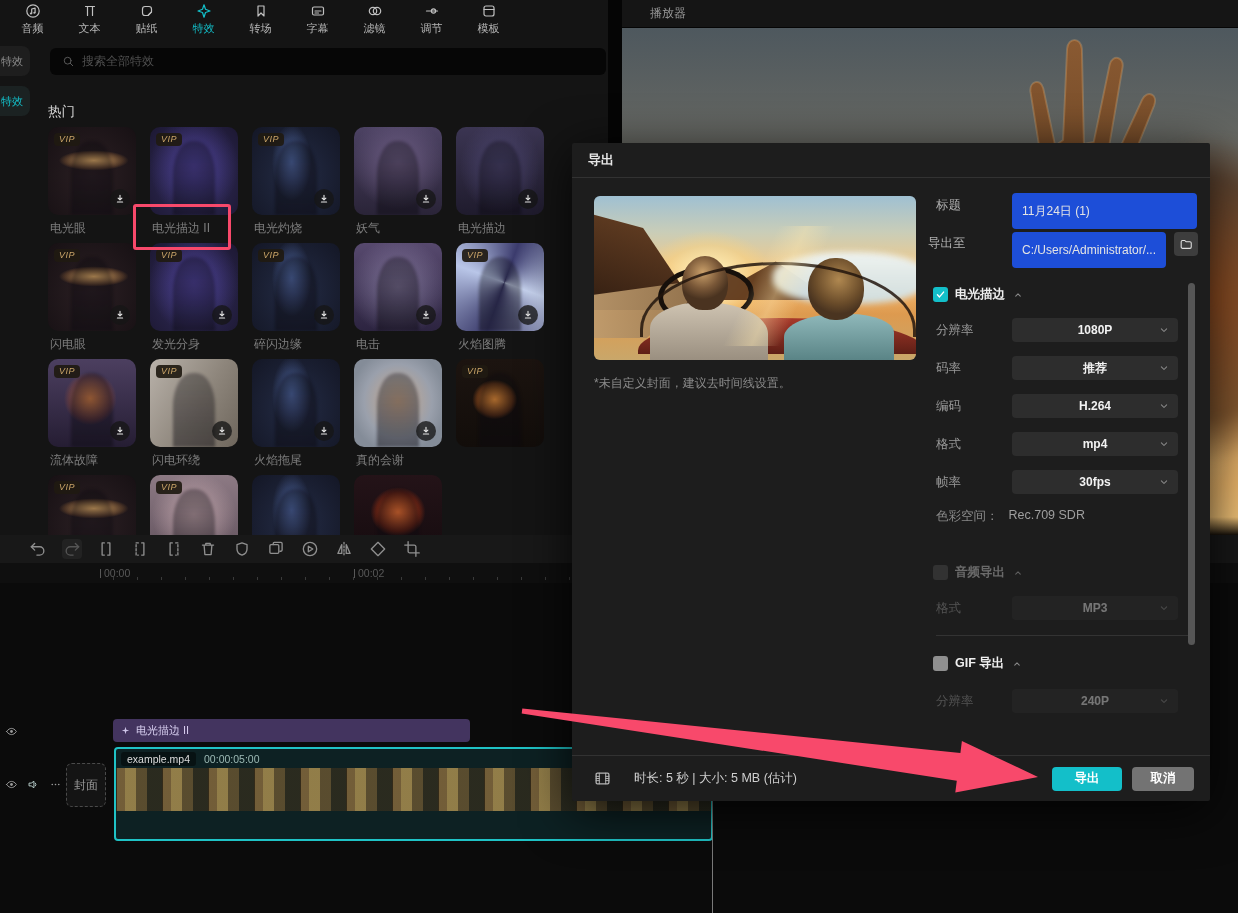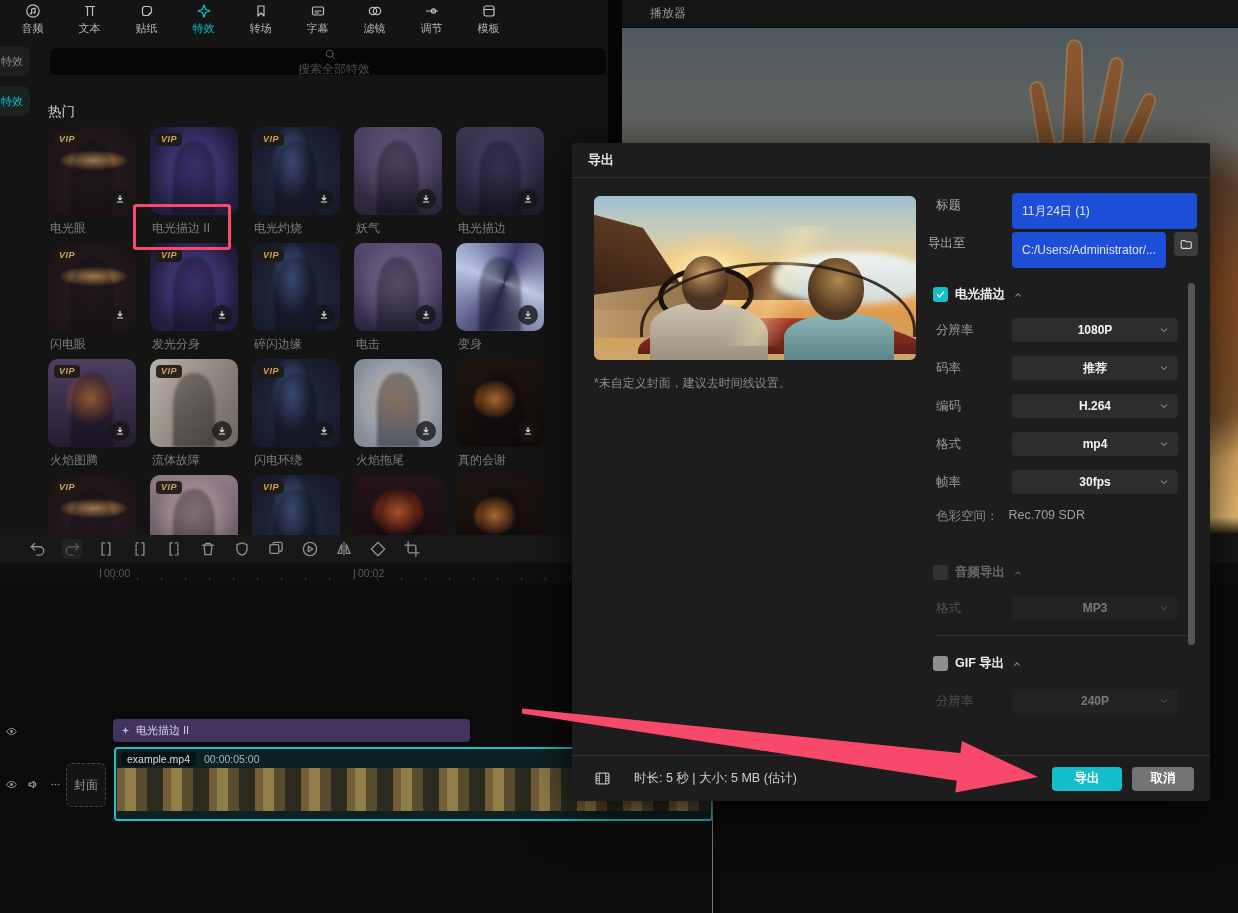--- a/index.html
+++ b/index.html
@@ -14,21 +14,21 @@
   .tt-item{width:57px;display:flex;flex-direction:column;align-items:center;justify-content:center;gap:2px;color:#b5b5b5;cursor:pointer;}
   .tt-item .tt-ic{width:16px;height:16px;color:#c0c0c0;}
   .tt-label{font-size:11px;}
   .tt-item.active{color:var(--accent-teal);}
   .tt-item.active .tt-ic{color:var(--accent-teal);}
   .mini-side{position:absolute;left:-12px;top:46px;width:42px;}
   .ms-item{height:30px;margin-bottom:10px;background:#1e1e1e;border-radius:8px;display:flex;align-items:center;justify-content:flex-end;
            padding-right:7px;font-size:11px;color:#8a8a8a;overflow:hidden;cursor:pointer;}
   .ms-item.active{color:var(--accent-teal);background:#1b2222;}
   .searchbar{position:absolute;left:50px;top:48px;width:556px;height:27px;background:#060606;border-radius:6px;
-             display:flex;align-items:center;padding-left:12px;box-sizing:border-box;cursor:text;flex-direction:column;}
+             display:flex;align-items:center;padding-left:12px;box-sizing:border-box;cursor:text;}
   .s-ic{width:13px;height:13px;color:#5a5a5a;margin-right:7px;}
   .s-ph{font-size:12px;color:#4f4f4f;}
   .sec-title{position:absolute;left:48px;top:103px;font-size:13.5px;color:#d6d6d6;}
   .grid{position:absolute;left:48px;top:127px;width:500px;display:grid;grid-template-columns:repeat(5,88px);column-gap:14px;row-gap:0;}
   .cell{width:88px;height:116px;cursor:pointer;}
   .thumb{position:relative;width:88px;height:88px;border-radius:10px;overflow:hidden;background:#201c2e;}
   .thumb::after{content:"";position:absolute;left:26%;right:26%;top:16%;bottom:0;border-radius:45% 45% 0 0;
     background:linear-gradient(180deg,rgba(10,8,14,.55) 12%,rgba(12,10,16,.75));filter:blur(1.5px);opacity:.6;}
   .cell:nth-of-type(5n+1) .thumb{background:radial-gradient(55% 16% at 52% 38%,rgba(255,195,115,.9),rgba(255,170,80,.18) 60%,transparent 72%),radial-gradient(85% 95% at 50% 55%,#2c2024,#120d10);}
   .cell:nth-of-type(5n+2) .thumb{background:radial-gradient(70% 80% at 50% 45%,rgba(112,92,225,.5),transparent 72%),radial-gradient(85% 95% at 50% 55%,#343061,#171227);}
@@ -38,21 +38,21 @@
   .cell:nth-of-type(9) .thumb{background:radial-gradient(80% 80% at 50% 50%,rgba(200,190,230,.45),transparent 70%),linear-gradient(180deg,#57496e,#2c2440);}
   .cell:nth-of-type(10) .thumb{background:conic-gradient(from 200deg at 55% 45%,#3a3a6a,#b9c6e8,#3c3c6e,#c6d2ee,#39396a),linear-gradient(#333,#333);}
   .cell:nth-of-type(11) .thumb{background:radial-gradient(40% 40% at 48% 45%,rgba(255,150,70,.8),rgba(200,90,40,.25) 60%,transparent 75%),linear-gradient(180deg,#4c3f60,#251d33);}
   .cell:nth-of-type(12) .thumb{background:linear-gradient(120deg,#b9b2aa,#8e867c 55%,#6e665c);}
   .cell:nth-of-type(14) .thumb{background:radial-gradient(55% 60% at 50% 48%,#c9a98c,#9aa0ac 70%,#848c98);}
   .cell:nth-of-type(15) .thumb,.cell:nth-of-type(20) .thumb{background:radial-gradient(34% 30% at 44% 46%,#ff9e3e,rgba(240,120,40,.3) 60%,transparent 75%),linear-gradient(180deg,#1c1410,#120d0a);}
   .cell:nth-of-type(17) .thumb{background:radial-gradient(60% 60% at 50% 45%,#c3a7ad,transparent 80%),linear-gradient(180deg,#8d7a84,#5e4f5a);}
   .cell:nth-of-type(19) .thumb{background:radial-gradient(40% 36% at 50% 42%,#ff7a35,rgba(200,60,20,.4) 60%,transparent 78%),linear-gradient(180deg,#241318,#140b0e);}
   .cell-label{margin-top:5px;padding-left:2px;font-size:12px;color:#7d7d7d;white-space:nowrap;overflow:hidden;}
   .vip{position:absolute;top:6px;left:6px;padding:1px 5px 2px;background:rgba(32,26,17,.92);border-radius:4px;
-       color:var(--vip-gold);font-size:9px;font-weight:bold;font-style:italic;letter-spacing:.5px;z-index:2;}
+       color:var(--vip-gold);font-size:9px;font-weight:normal;font-style:italic;letter-spacing:.5px;z-index:2;}
   .dl{position:absolute;right:6px;bottom:6px;width:20px;height:20px;border-radius:50%;background:rgba(22,22,22,.78);
       display:flex;align-items:center;justify-content:center;z-index:2;cursor:pointer;}
   .dl .gi{width:12px;height:12px;color:#e8e8e8;}
 
   
   .player{position:absolute;left:608px;top:0;width:630px;height:535px;background:#050505;z-index:1;}
   .player-header{position:absolute;left:14px;top:0;right:0;height:27px;background:#151515;display:flex;align-items:center;}
   .player-title{margin-left:28px;font-size:12px;color:#9a9a9a;}
   .player-video{position:absolute;left:14px;top:28px;right:0;bottom:0;overflow:hidden;}
   .pl-sky{position:absolute;inset:0;background:linear-gradient(180deg,#4e585e 0%,#6d6c64 28%,#998264 55%,#c79a5e 75%,#e9b469 90%,#f3c87d 100%);}
@@ -72,21 +72,21 @@
   .r-label i{display:inline-block;width:1px;height:9px;background:#585858;}
   .ticks{position:absolute;left:113px;top:14px;width:458px;height:3px;background:repeating-linear-gradient(90deg,#3a3a3a 0 1px,transparent 1px 24px);}
   .tracks{position:absolute;left:0;top:48px;width:1238px;height:282px;}
   .trk-ic{position:absolute;width:13px;height:13px;color:#9a9a9a;cursor:pointer;}
   .cover-btn{position:absolute;left:66px;top:180px;width:38px;height:42px;border:1px dashed #4a4a4a;border-radius:6px;background:#141414;
              color:#9a9a9a;font-size:12px;display:flex;align-items:center;justify-content:center;cursor:pointer;}
   .fx-clip{position:absolute;left:113px;top:136px;width:357px;height:23px;background:var(--clip-purple);border-radius:4px;
            display:flex;align-items:center;padding-left:7px;box-sizing:border-box;gap:5px;cursor:pointer;}
   .fx-clip .gi{width:11px;height:11px;color:#cfc6ea;}
   .fx-label{font-size:11px;color:#d6cdee;white-space:nowrap;}
-  .v-clip{position:absolute;left:114px;top:164px;width:599px;height:74px;border:2px solid var(--clip-border-teal);border-radius:4px;
+  .v-clip{position:absolute;left:114px;top:164px;width:599px;height:94px;border:2px solid var(--clip-border-teal);border-radius:4px;
           background:#0d2123;box-sizing:border-box;overflow:hidden;cursor:pointer;}
   .vc-head{height:19px;display:flex;align-items:center;gap:8px;padding-left:5px;}
   .vc-name{background:rgba(0,0,0,.45);border-radius:3px;padding:1px 6px;font-size:10.5px;color:#dcdcdc;}
   .vc-dur{font-size:10.5px;color:rgba(180,210,205,.85);}
   .vc-strip{height:43px;background:
      repeating-linear-gradient(90deg,rgba(0,0,0,.55) 0 1px,transparent 1px 46px),
      linear-gradient(rgba(30,80,70,.22),rgba(30,80,70,.22)),
      repeating-linear-gradient(90deg,#8a6134 0 9px,#b28a49 9px 20px,#6a4b28 20px 31px,#2e2014 31px 46px);}
   .vc-foot{height:8px;background:#0d2123;}
   .playhead{position:absolute;left:712px;top:563px;width:1px;height:350px;background:#7a7a7a;z-index:4;}
@@ -350,31 +350,20 @@
 
             <span class="dl">
               <span class="gi" style="width:12px;height:12px;"><svg viewBox="0 0 16 16">
                   <path d="M8 3v6M5.5 6.8 8 9.3l2.5-2.5M4.5 12h7" fill="none" stroke="currentColor" stroke-width="1.5"></path>
                 </svg></span>
             </span>
           </div>
           <div class="cell-label">电击</div>
         </div>
 
-        <div class="cell">
-          <div class="thumb">
-
-            <span class="dl">
-              <span class="gi" style="width:12px;height:12px;"><svg viewBox="0 0 16 16">
-                  <path d="M8 3v6M5.5 6.8 8 9.3l2.5-2.5M4.5 12h7" fill="none" stroke="currentColor" stroke-width="1.5"></path>
-                </svg></span>
-            </span>
-          </div>
-          <div class="cell-label">变身</div>
-        </div>
 
         <div class="cell">
           <div class="thumb">
             <span class="vip">VIP</span>
             <span class="dl">
               <span class="gi" style="width:12px;height:12px;"><svg viewBox="0 0 16 16">
                   <path d="M8 3v6M5.5 6.8 8 9.3l2.5-2.5M4.5 12h7" fill="none" stroke="currentColor" stroke-width="1.5"></path>
                 </svg></span>
             </span>
           </div>

